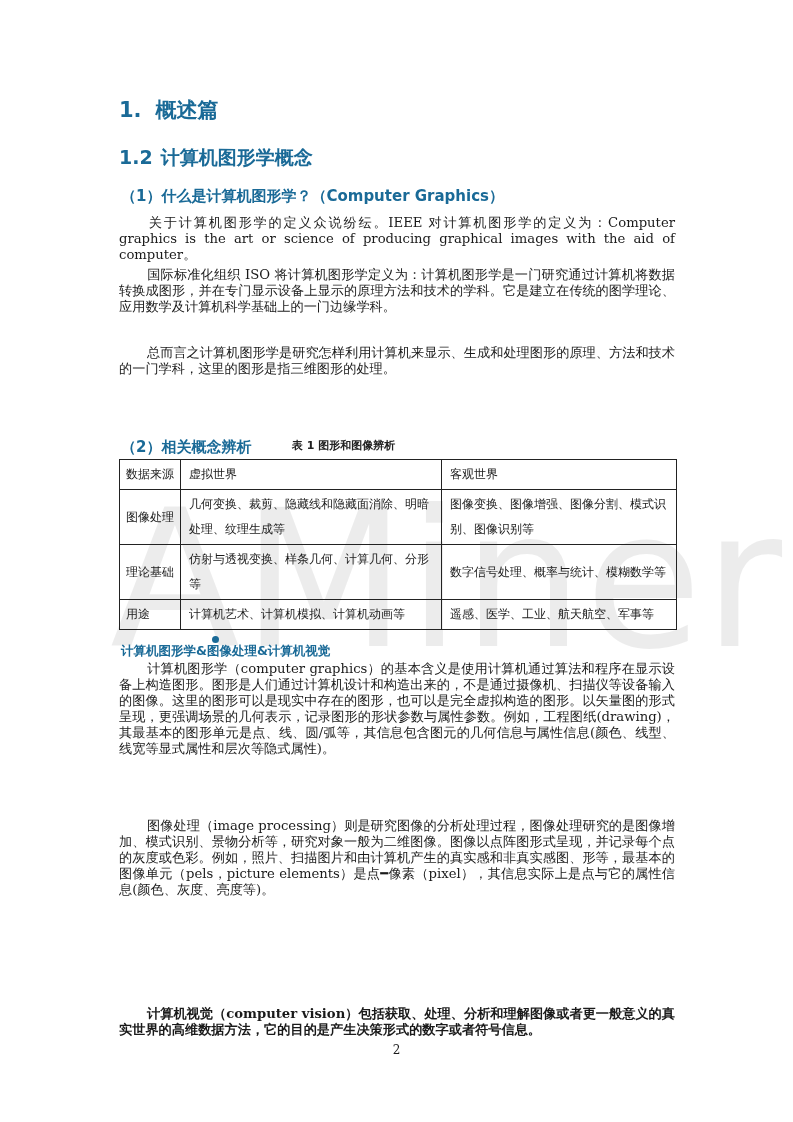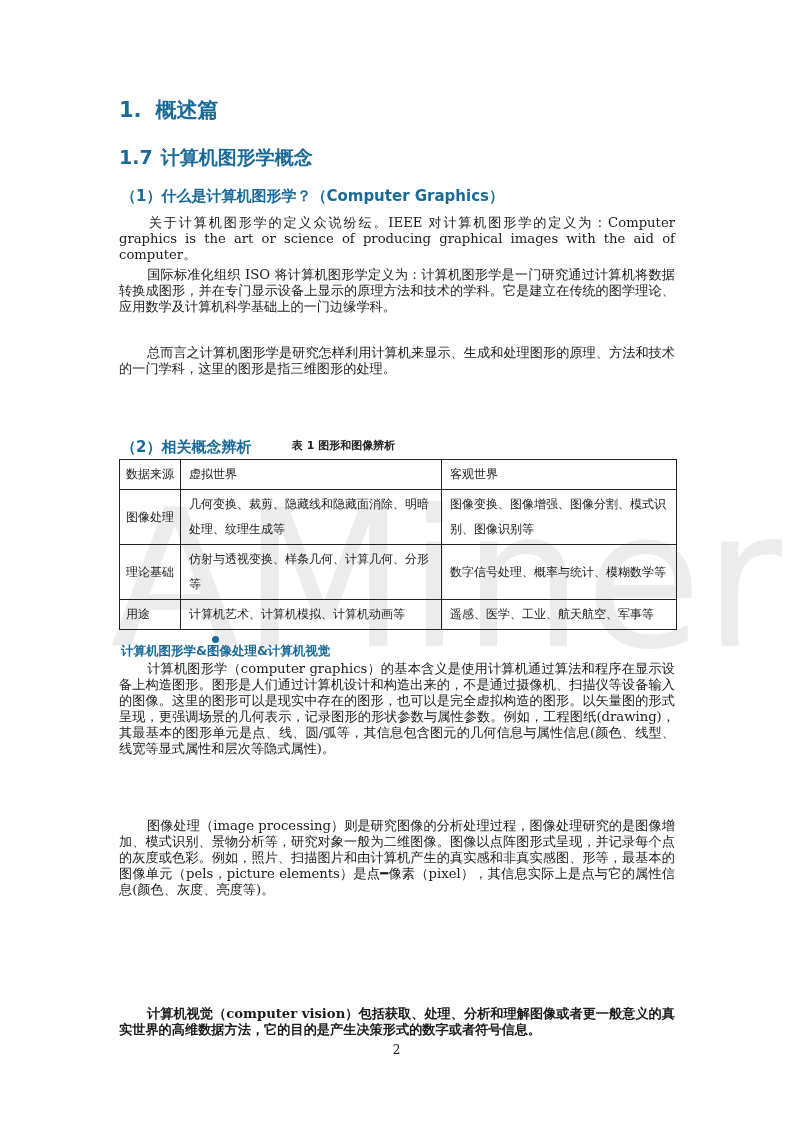--- a/index.html
+++ b/index.html
@@ -25,21 +25,21 @@
 </head>
 <body>
 
 <div class="watermark">AMiner</div>
 
 <div class="h1">
   <span class="num">1.</span><span>概述篇</span>
 </div>
 
 <div class="h2">
-  <span class="num">1.7</span><span>计算机图形学概念</span>
+  <span class="num">1.2</span><span>计算机图形学概念</span>
 </div>
 
 <div class="h3" style="top:187px;">（1）什么是计算机图形学？（Computer Graphics）</div>
 
 <p class="para" style="top:215px;"><span class="ind"></span><span>关于计算机图形学的定义众说纷纭。IEEE 对计算机图形学的定义为：Computer graphics is the art or science of producing graphical images with the aid of computer。</span></p>
 <p class="para" style="top:267px;"><span class="ind"></span><span>国际标准化组织 ISO 将计算机图形学定义为：计算机图形学是一门研究通过计算机将数据转换成图形，并在专门显示设备上显示的原理方法和技术的学科。它是建立在传统的图学理论、应用数学及计算机科学基础上的一门边缘学科。</span></p>
 <p class="para" style="top:345px;"><span class="ind"></span><span>总而言之计算机图形学是研究怎样利用计算机来显示、生成和处理图形的原理、方法和技术的一门学科，这里的图形是指三维图形的处理。</span></p>
 
 <div class="h3" style="top:406px;margin-top:32px;">（2）相关概念辨析</div>
 

